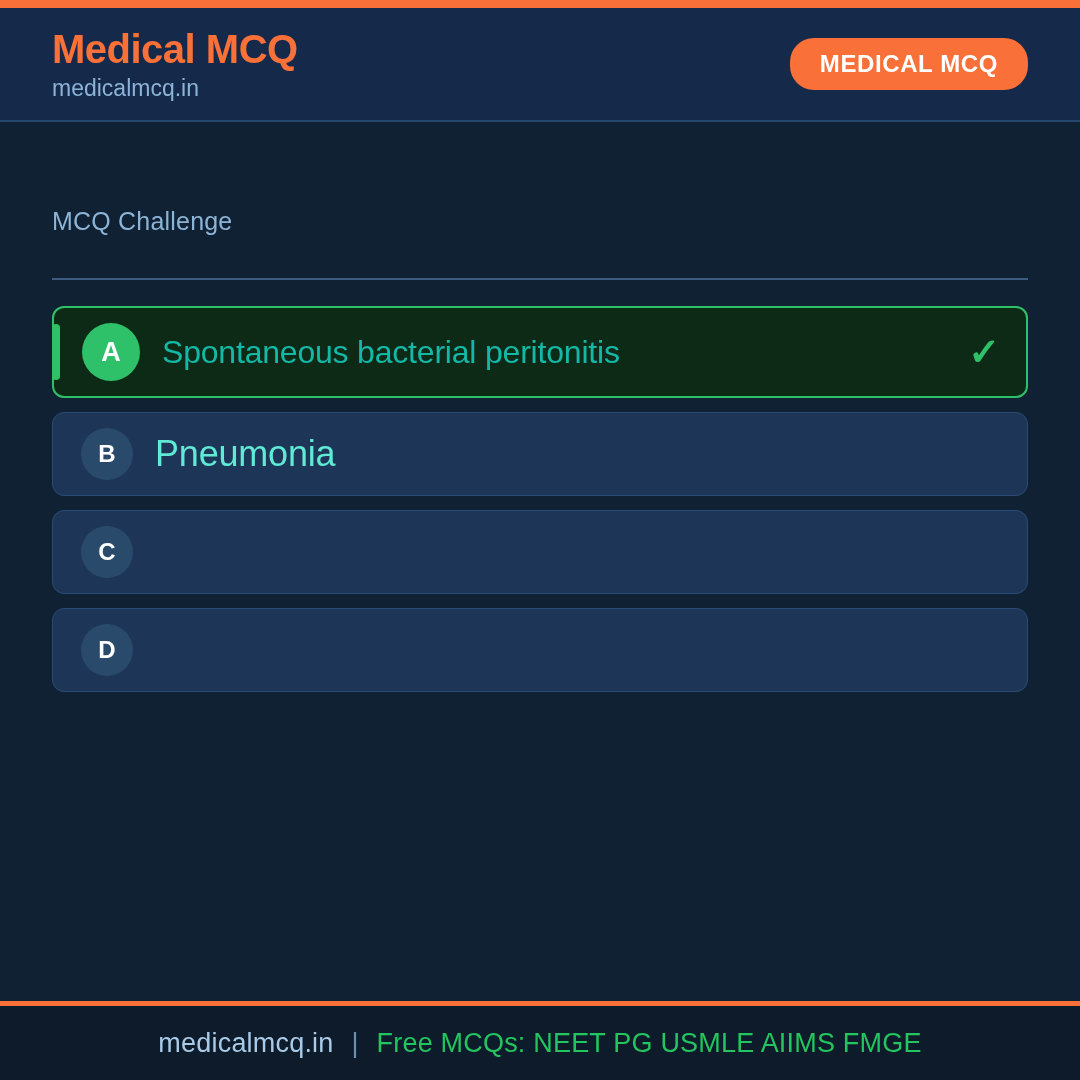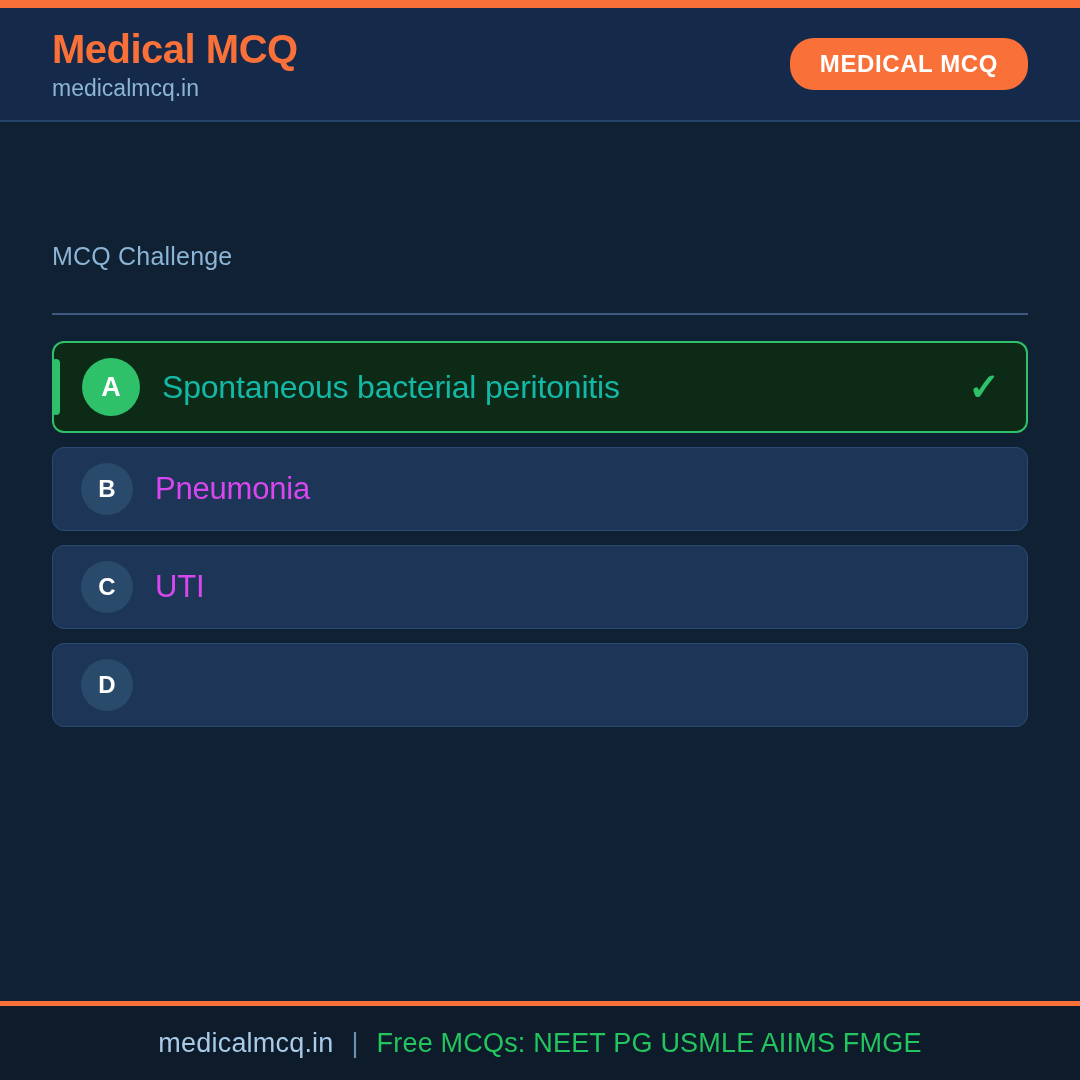--- a/index.html
+++ b/index.html
@@ -75,21 +75,21 @@
   .main {
     flex: 1 1 auto;
     padding: 0 52px;
     box-sizing: border-box;
     display: flex;
     flex-direction: column;
     justify-content: flex-start;
     position: relative;
   }
   .question-block {
-    margin-top: 120px;
+    margin-top: 85px;
   }
   .eyebrow {
     font-size: 25px;
     color: #8cb4d6;
     margin-bottom: 12px;
     letter-spacing: 0.2px;
   }
   .question-title {
     font-size: 45px;
     font-weight: bold;
@@ -151,22 +151,22 @@
     margin-right: 22px;
   }
   .option.correct .badge {
     background: #2fc16a;
     width: 58px;
     height: 58px;
     font-size: 27px;
   }
   .option-text {
     flex: 1 1 auto;
-    font-size: 31px;
-    color: #d946ef;
+    font-size: 36px;
+    color: #5eead4;
     letter-spacing: -0.2px;
   }
   .option.correct .option-text {
     color: #14b8a6;
     font-size: 32px;
   }
   .check-icon {
     flex: 0 0 auto;
     color: #2fc16a;
     font-size: 38px;
@@ -236,21 +236,20 @@
         <div class="check-icon">✓</div>
       </div>
 
       <div class="option">
         <div class="badge">B</div>
         <div class="option-text">Pneumonia</div>
       </div>
 
       <div class="option">
         <div class="badge">C</div>
-        <div class="option-text">UTI</div>
       </div>
 
       <div class="option">
         <div class="badge">D</div>
       </div>
 
     </div>
   </div>
 
   <div class="footer">

